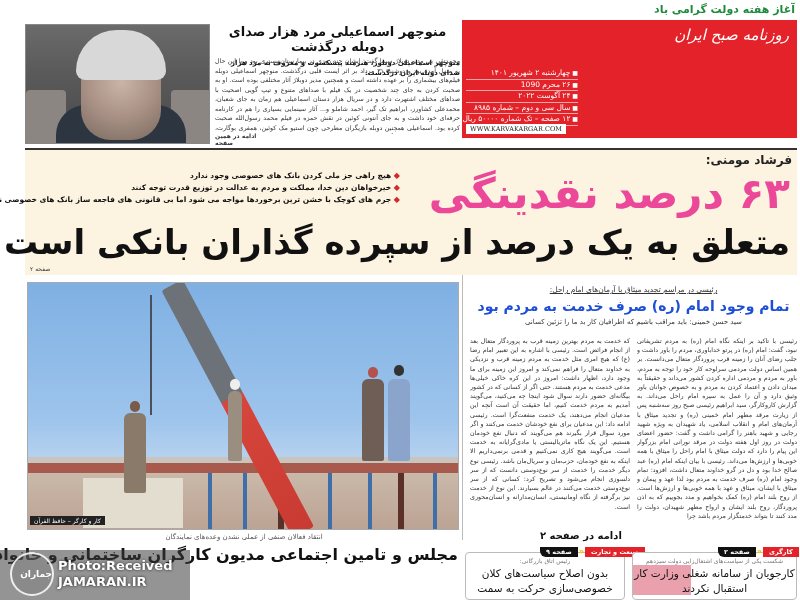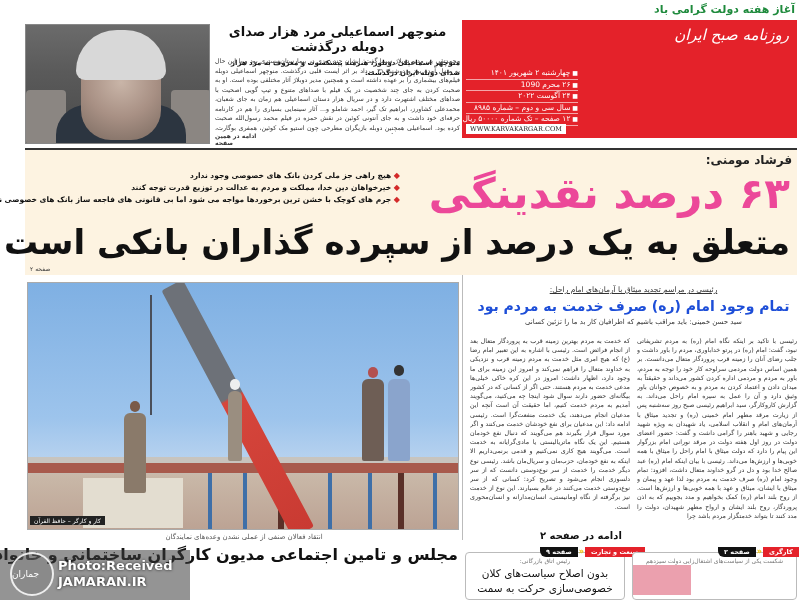--- a/index.html
+++ b/index.html
@@ -54,21 +54,21 @@
   .photo .worker { position: absolute; background: #8a7a6a; border-radius: 6px 6px 2px 2px; }
   .photo .head { position: absolute; width: 10px; height: 11px; border-radius: 5px; background: #7a5a48; }
   .photo .blocks { position: absolute; left: 55px; top: 195px; width: 100px; height: 50px; background: #e3ddd0; }
   .photo-credit { left: 30px; top: 516px; background: #222; color: #fff; font-size: 6px; padding: 1px 4px; }
 
   
   .sub-kicker { left: 30px; top: 533px; width: 428px; text-align: center; font-size: 7px; color: #555; }
   .sub-title { left: 30px; top: 545px; width: 428px; text-align: center; font-size: 16px; font-weight: bold; color: #111; white-space: nowrap; }
 
   
-  .wm-logo { left: 10px; top: 552px; width: 44px; height: 44px; border-radius: 22px; border: 2px solid rgba(255,255,255,0.85); background: rgba(120,120,120,0.35); color: #fff; font-size: 9px; font-weight: normal; text-align: left; line-height: 40px; }
+  .wm-logo { left: 10px; top: 552px; width: 44px; height: 44px; border-radius: 22px; border: 2px solid rgba(255,255,255,0.85); background: rgba(120,120,120,0.35); color: #fff; font-size: 9px; font-weight: bold; text-align: right; line-height: 40px; }
   .wm-text { left: 58px; top: 558px; direction: ltr; text-align: left; color: #fff; font-size: 13px; font-weight: bold; line-height: 16px; text-shadow: 0 0 3px rgba(0,0,0,0.8); }
   .wm-band { left: 0; top: 550px; width: 190px; height: 50px; background: rgba(60,60,60,0.55); }
 
   
   .col-rule { left: 462px; top: 275px; width: 1px; height: 265px; background: #bbb; }
   .r-kicker { left: 470px; top: 285px; width: 327px; text-align: center; font-size: 7.5px; color: #333; text-decoration: underline; }
   .r-title { left: 470px; top: 298px; width: 327px; text-align: center; font-size: 14px; font-weight: bold; color: #1d4ed8; white-space: nowrap; }
   .r-sub { left: 470px; top: 318px; width: 327px; text-align: center; font-size: 7px; color: #333; }
   .r-col { top: 336px; width: 160px; font-size: 6.3px; line-height: 9.2px; text-align: justify; color: #333; }
   .r-col.right { left: 637px; }
@@ -183,18 +183,19 @@
 </div>
 <div class="teaser-tab" style="left:540px;">
   <span class="sec">صنعت و تجارت</span>
   <span class="chev">«</span>
   <span class="pg">صفحه ۹</span>
 </div>
 
 <div class="abs teaser b">
   <div class="pink"></div>
   <div class="t-kicker">شکست یکی از سیاست‌های اشتغال‌زایی دولت سیزدهم</div>
+  <div class="t-title">کارجویان از سامانه شغلی وزارت کار استقبال نکردند</div>
 </div>
 <div class="teaser-tab" style="left:718px;">
   <span class="sec">کارگری</span>
   <span class="chev">«</span>
   <span class="pg">صفحه ۲</span>
 </div>
 
 </body></html>

